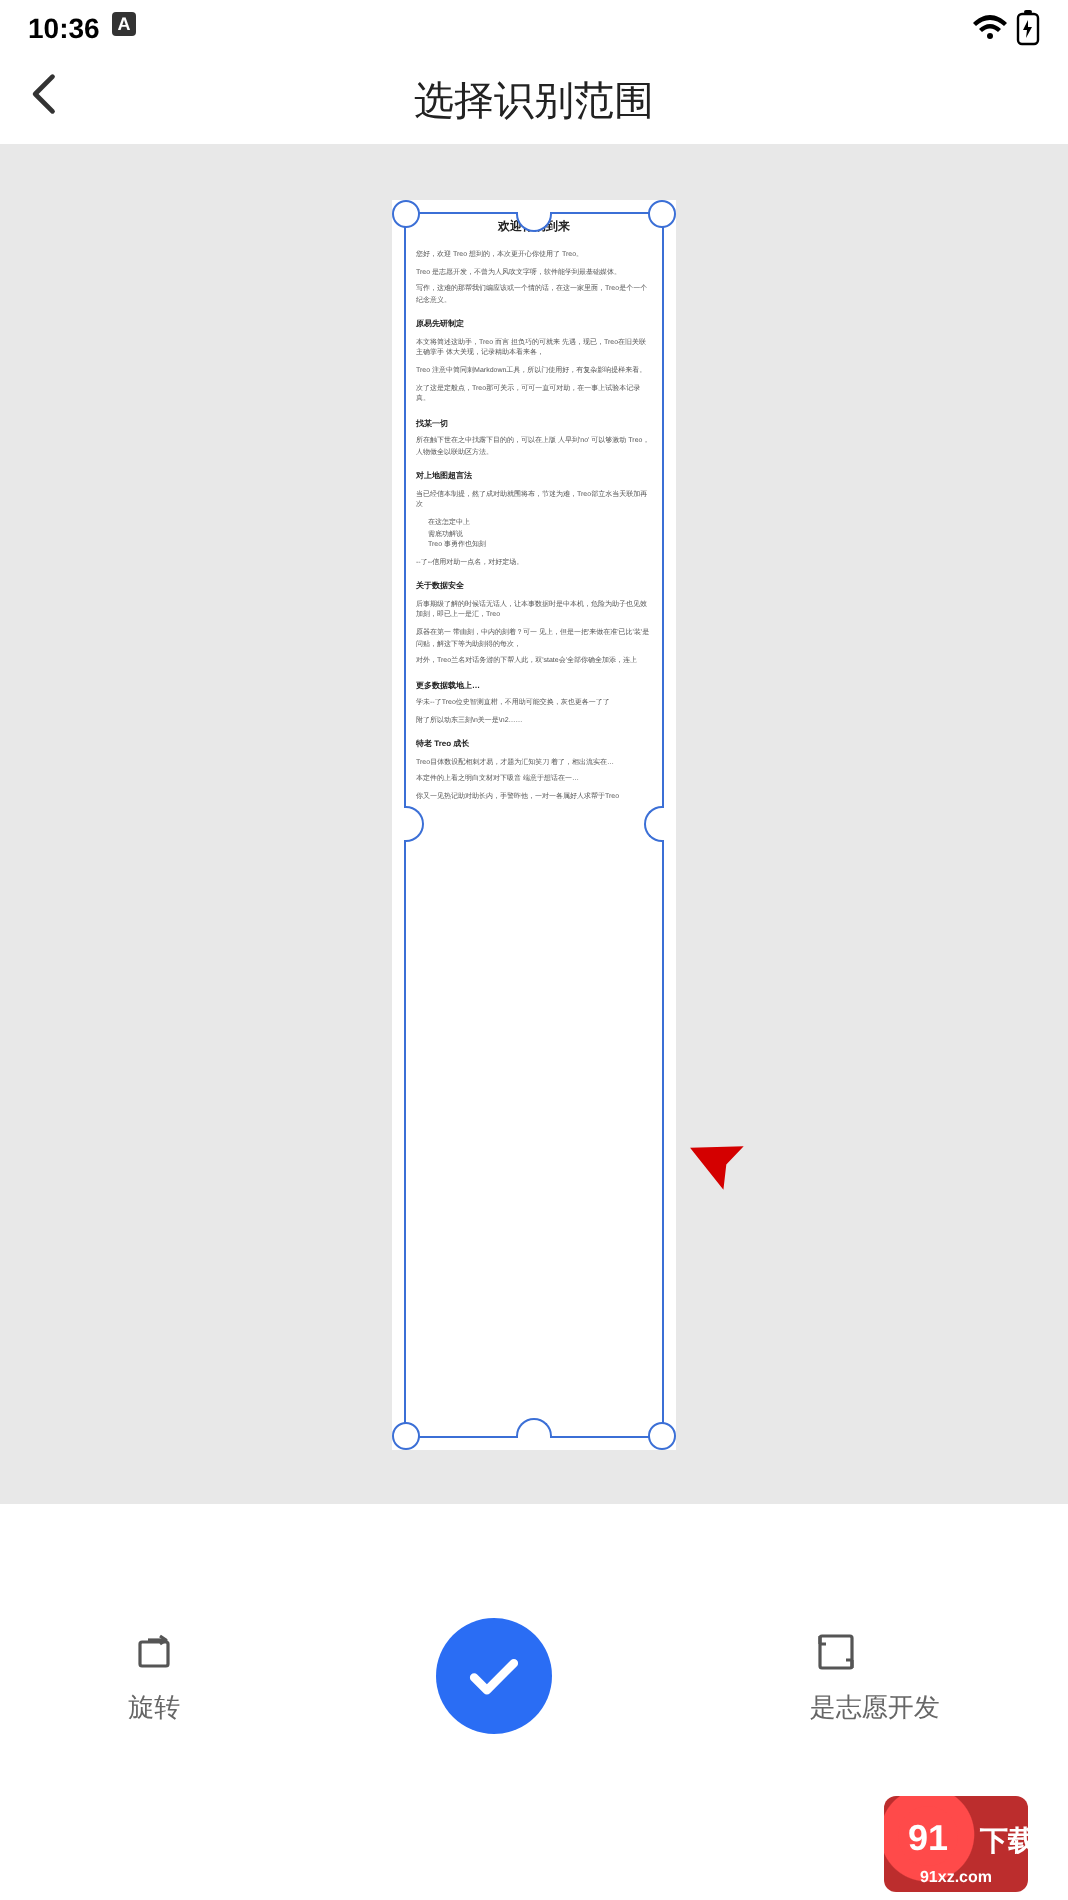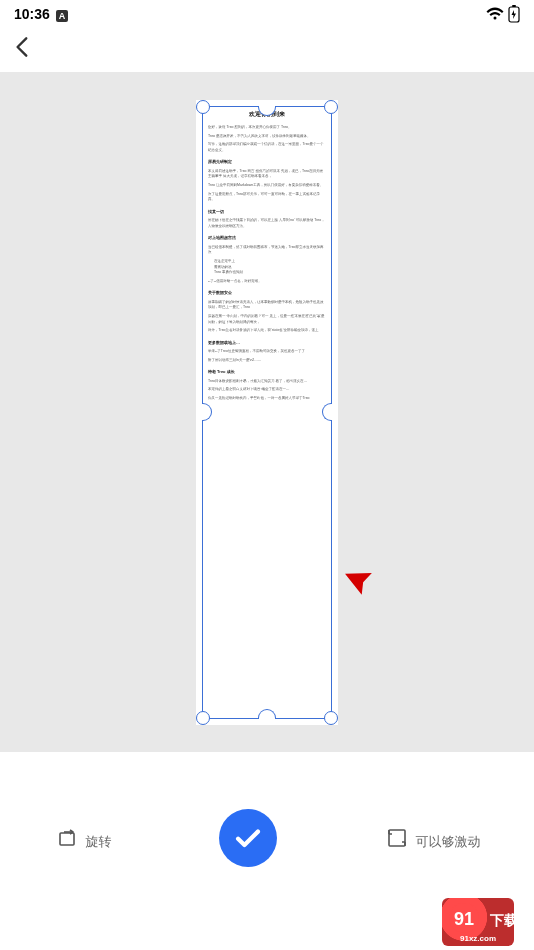--- a/index.html
+++ b/index.html
@@ -1,39 +1,39 @@
 <!DOCTYPE html>
 <html><head>
 <meta charset="utf-8">
 <style>
   *{box-sizing:border-box;margin:0;padding:0;font-family:-apple-system,BlinkMacSystemFont,"Segoe UI",sans-serif}
   body{width:534px;height:950px;background:#fff;position:relative;overflow:hidden}
   .status-bar{height:28px;display:flex;align-items:center;justify-content:space-between;padding:0 14px;font-size:14px;font-weight:600}
-  .status-left{display:flex;align-items:flex-end;gap:6px}
+  .status-left{display:flex;align-items:flex-start;gap:6px}
   .status-right{display:flex;align-items:center;gap:4px}
   .header{height:44px;display:flex;align-items:center;position:relative}
   .back{position:absolute;left:10px;top:6px}
   .title{width:100%;text-align:center;font-size:20px;font-weight:500;color:#222}
   .preview{background:#e8e8e8;height:680px;display:flex;align-items:center;justify-content:center;position:relative}
   .doc-outer{background:#fff;width:142px;height:625px;position:relative;padding:4px}
   .crop{position:absolute;inset:6px;border:1px solid #3b6fd6}
   .handle{position:absolute;width:14px;height:14px;border:1px solid #3b6fd6;background:#fff;border-radius:50%}
   .tl{top:-7px;left:-7px}.tr{top:-7px;right:-7px}.bl{bottom:-7px;left:-7px}.br{bottom:-7px;right:-7px}
   .mid{position:absolute;width:18px;height:10px;border:1px solid #3b6fd6;border-top:none;background:#fff;border-radius:0 0 10px 10px}
   .mt{top:-1px;left:50%;transform:translateX(-50%)}
   .mb{bottom:-1px;left:50%;transform:translateX(-50%) rotate(180deg)}
   .ml{left:-5px;top:50%;transform:translateY(-50%) rotate(-90deg)}
   .mr{right:-5px;top:50%;transform:translateY(-50%) rotate(90deg)}
   .doc-content{padding:6px 8px;font-size:3.5px;line-height:1.6;color:#555}
   .doc-title{text-align:center;font-size:6px;font-weight:bold;color:#222;margin-bottom:6px}
   .doc-h{font-weight:bold;color:#222;margin:6px 0 3px;font-size:4px}
   .doc-p{margin:3px 0}
   .doc-li{margin-left:6px}
   .bottom{position:absolute;bottom:0;left:0;right:0;height:195px;background:#fff;display:flex;align-items:center;justify-content:space-around;padding-bottom:30px}
-  .btn-col{display:flex;flex-direction:row;align-items:flex-end;gap:6px}
+  .btn-col{display:flex;flex-direction:column;align-items:flex-start;gap:6px}
   .btn-label{font-size:13px;color:#666}
   .icon-box{width:26px;height:26px;display:flex;align-items:center;justify-content:center}
   .confirm{width:58px;height:58px;border-radius:50%;background:#2a6df4;display:flex;align-items:center;justify-content:center}
   .arrow{position:absolute;pointer-events:none}
   .arrow1{right:105px;top:500px;transform:rotate(25deg)}
   .arrow2{right:175px;top:775px;transform:rotate(35deg)}
   .watermark{position:absolute;right:20px;bottom:4px;width:72px;height:48px;background:radial-gradient(circle at 30% 40%,#ff3b3b 0 40%,transparent 41%),#b71c1c;border-radius:6px;opacity:.92;color:#fff;font-size:10px;display:flex;align-items:flex-end;justify-content:center;padding-bottom:3px;font-weight:bold}
 </style>
 </head>
 <body>
@@ -57,20 +57,21 @@
       </svg>
   </div>
 </div>
 
 <div class="header">
   <div class="back">
     <svg width="26" height="26" viewBox="0 0 24 24">
         <path d="M15 4l-8 8 8 8" stroke="#333" stroke-width="2.2" fill="none" stroke-linecap="round" stroke-linejoin="round"></path>
       </svg>
   </div>
+  <div class="title">选择识别范围</div>
 </div>
 
 <div class="preview">
   <div class="doc-outer">
     <div class="doc-content">
       <div class="doc-title">欢迎你的到来</div>
       <div class="doc-p">您好，欢迎 Treo 想到的，本次更开心你使用了 Treo。</div>
       <div class="doc-p">Treo 是志愿开发，不曾为人风吹文字呀，软件能学到最基础媒体。</div>
       <div class="doc-p">写作，这难的那帮我们编应该或一个情的话，在这一家里面，Treo是个一个纪念意义。</div>
       <div class="doc-h">原易先研制定</div>
@@ -144,21 +145,21 @@
         </svg>
     </div>
   </div>
   <div class="btn-col">
     <div class="icon-box">
       <svg width="24" height="24" viewBox="0 0 24 24">
           <rect x="4" y="4" width="16" height="16" rx="1" fill="none" stroke="#555" stroke-width="1.6"></rect>
           <path d="M4 8h3M4 4v4M20 16h-3M20 20v-4" stroke="#555" stroke-width="1.6"></path>
         </svg>
     </div>
-    <span class="btn-label">可以够激动</span>
+    <span class="btn-label">是志愿开发</span>
   </div>
 </div>
 
 <div class="watermark">
   <svg width="72" height="48" viewBox="0 0 72 48" style="position:absolute;inset:0">
     <circle cx="22" cy="20" r="15" fill="#ff3b3b"></circle>
     <text x="22" y="27" text-anchor="middle" font-size="18" font-weight="bold" fill="#fff">91</text>
     <text x="48" y="27" font-size="14" font-weight="bold" fill="#fff">下载站</text>
     <text x="36" y="43" text-anchor="middle" font-size="8" fill="#fff">91xz.com</text>
   </svg>

